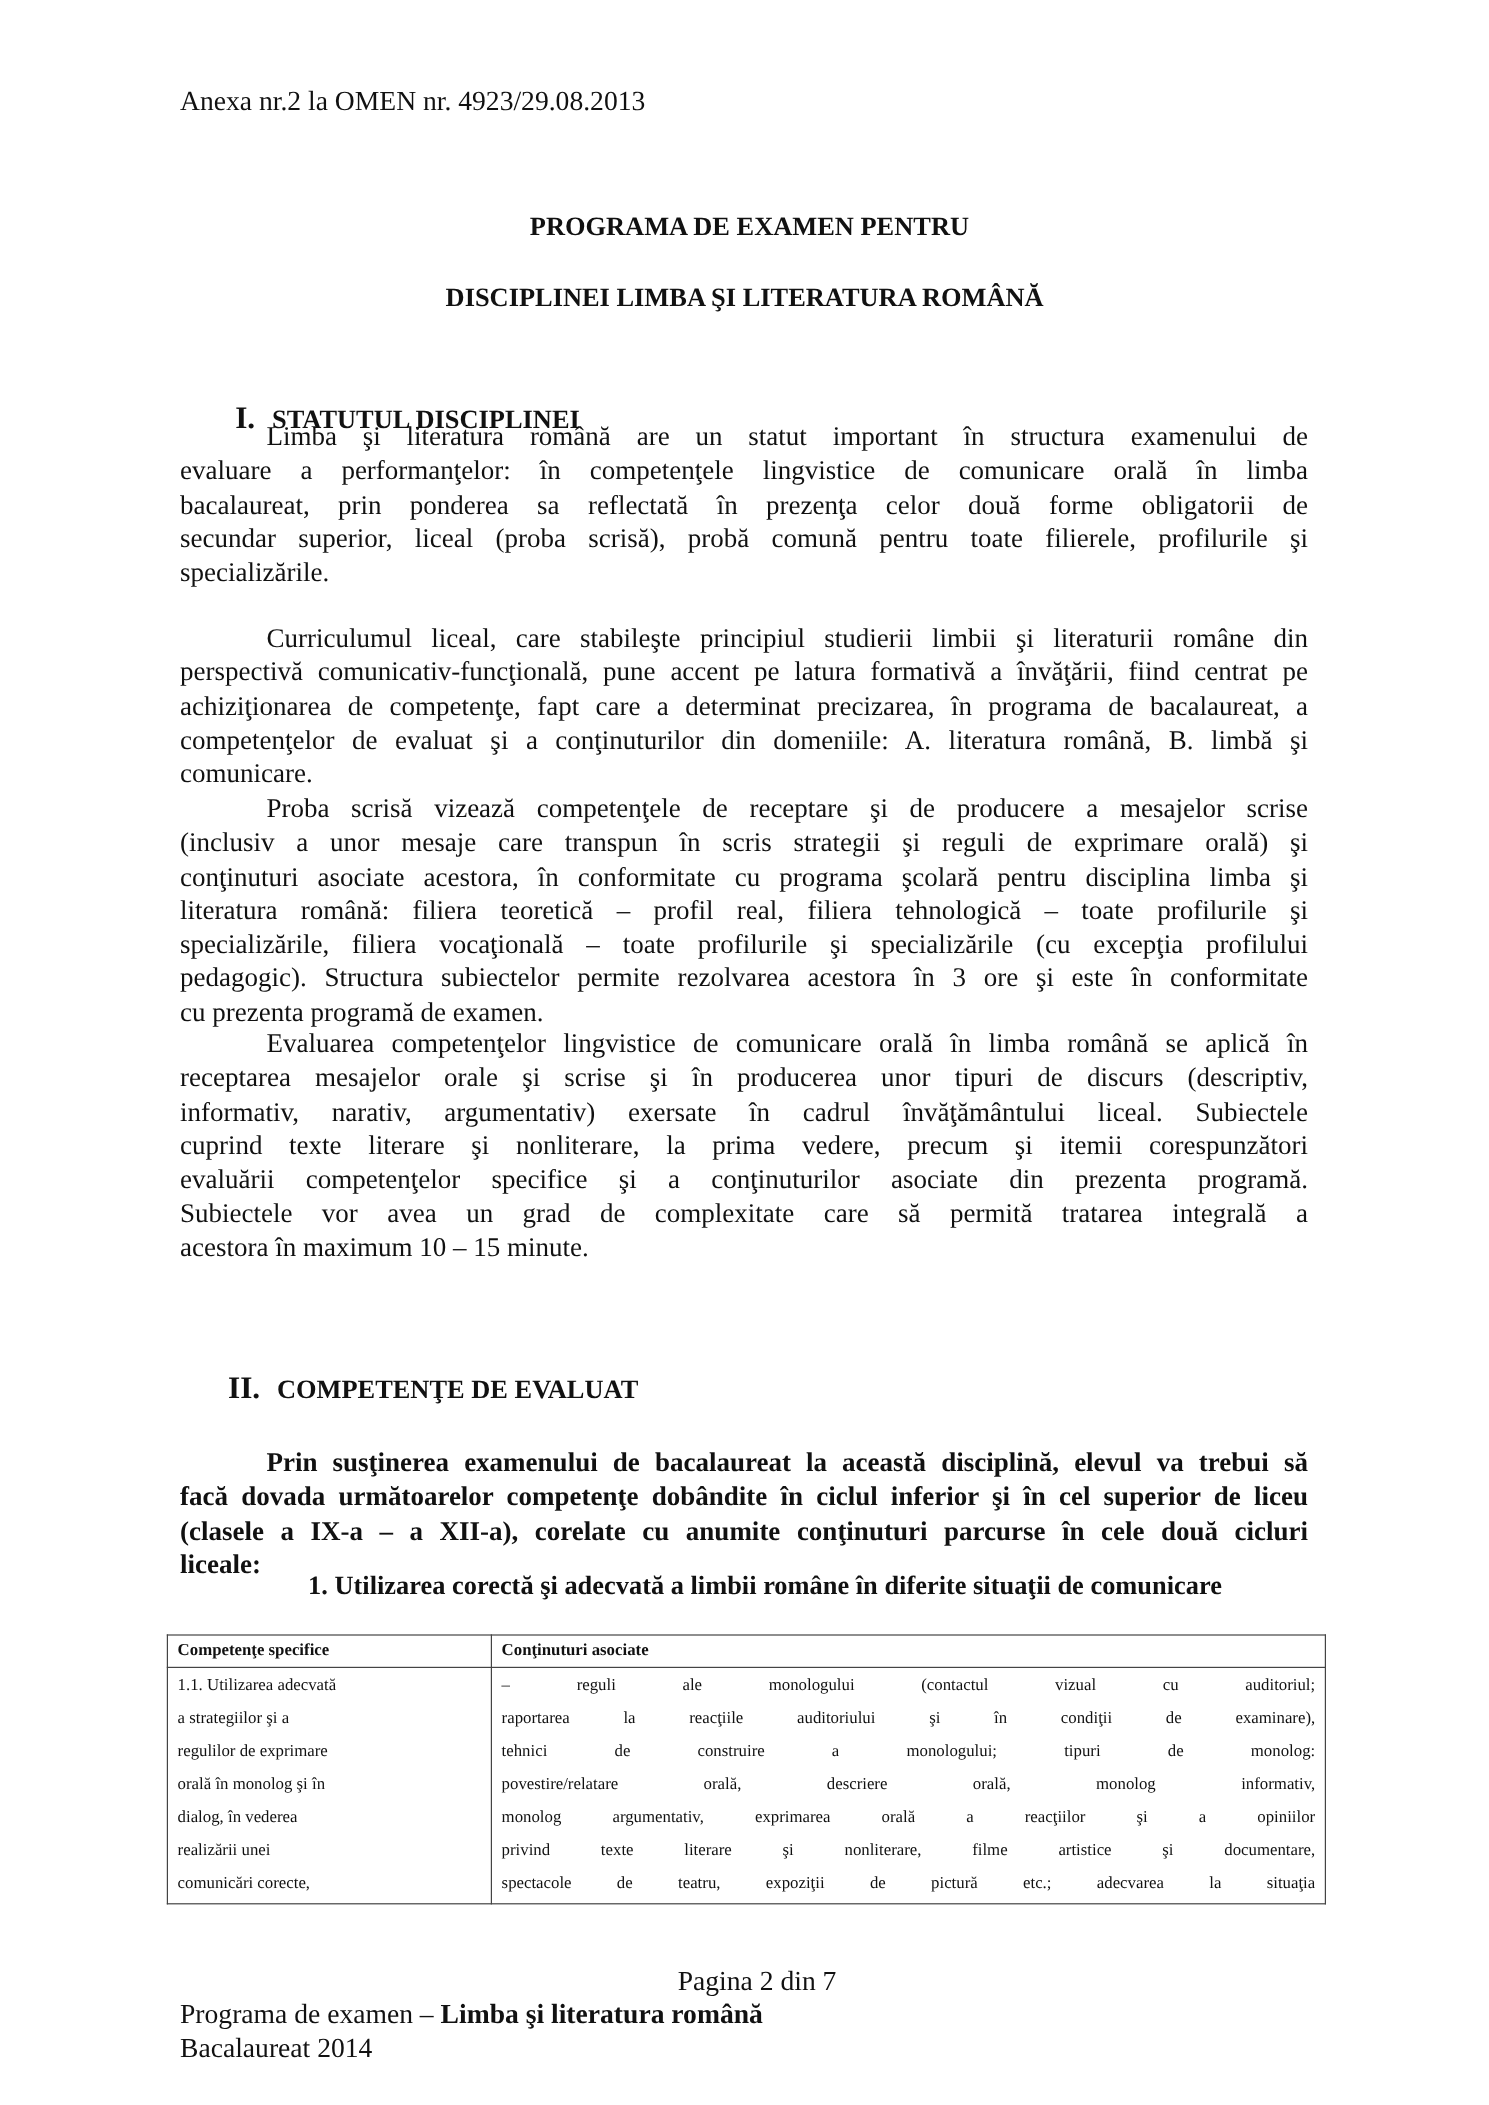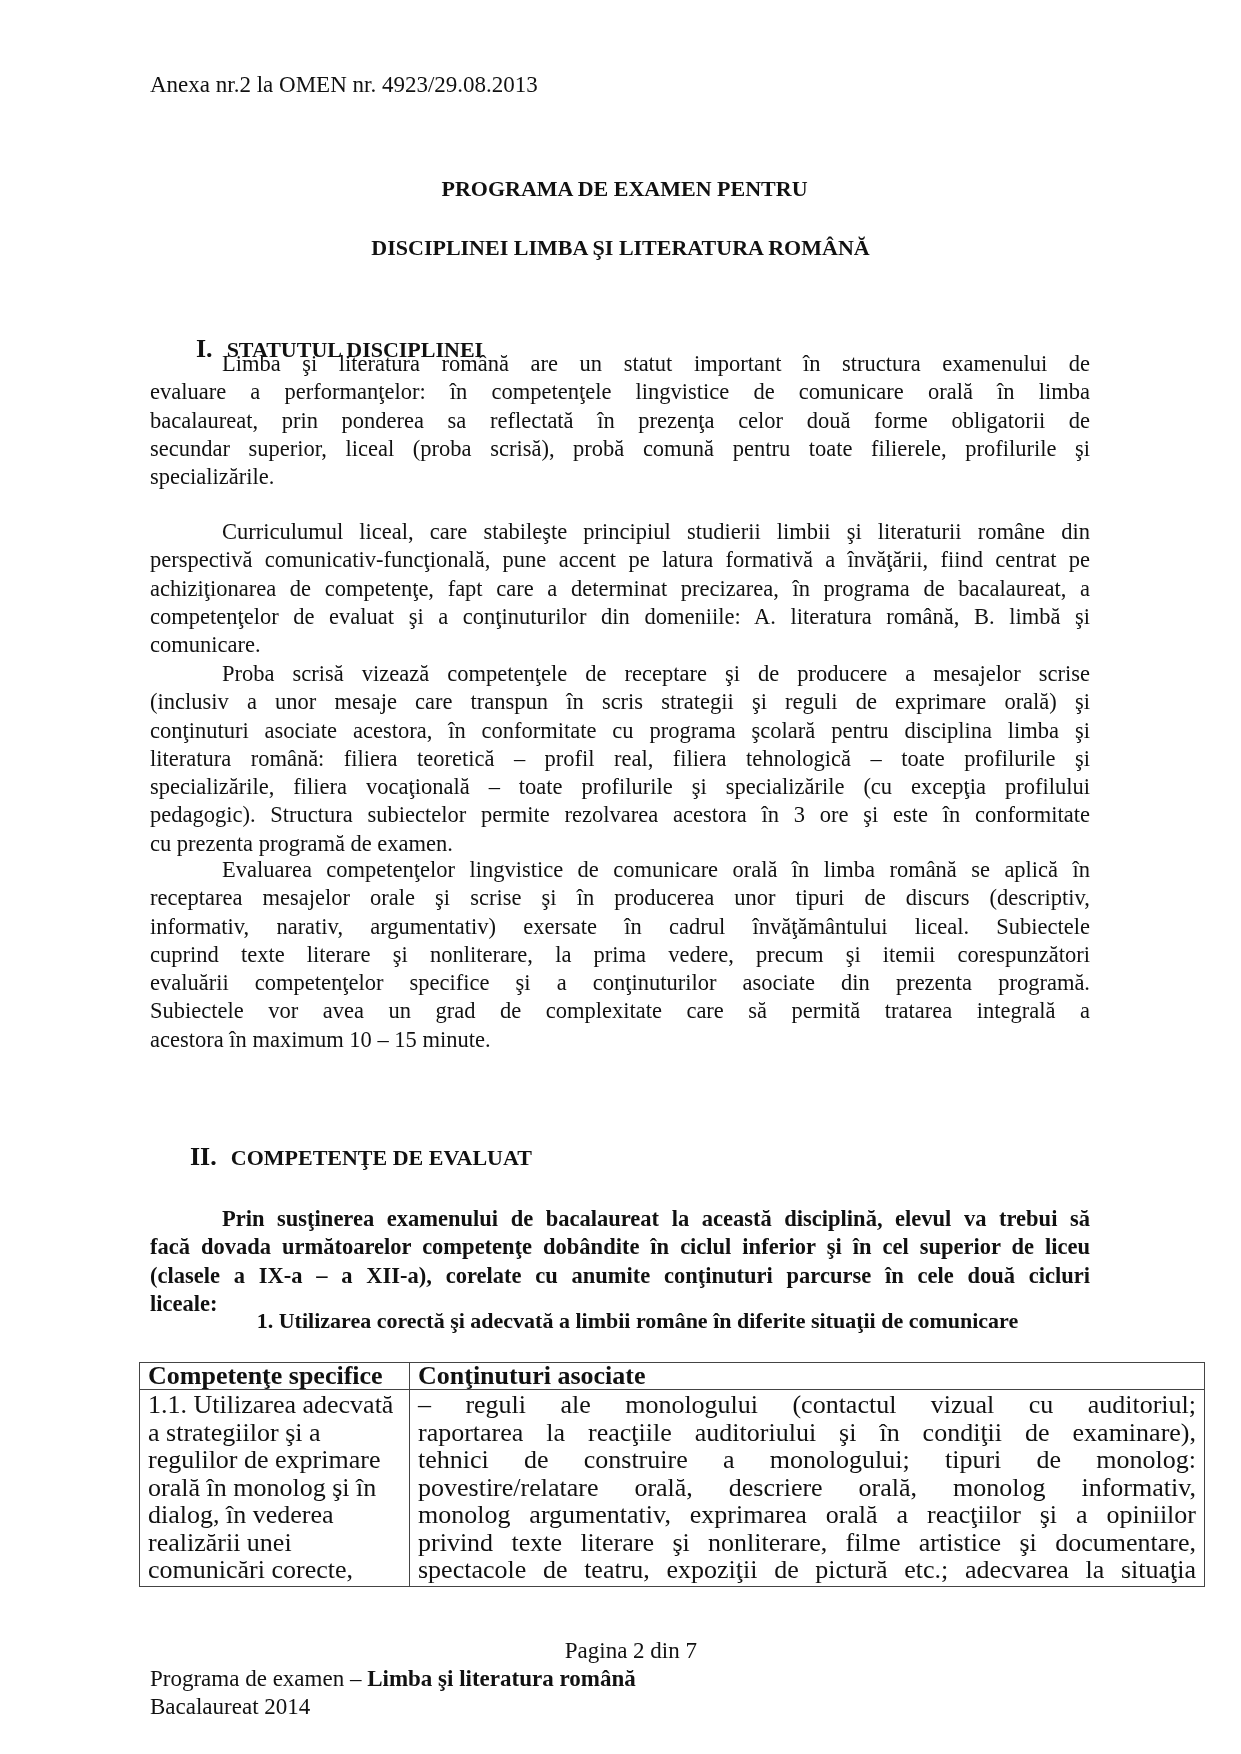--- a/index.html
+++ b/index.html
@@ -20,21 +20,21 @@
   .para { position: absolute; left: 150px; width: 940px; font-size: 22.5px; line-height: 28.3px; }
   .para .ln { display: block; text-align: justify; text-align-last: justify; white-space: nowrap; height: 28.3px; }
   .para .ln.last { text-align-last: left; }
   .para .ln.first { padding-left: 72px; }
   .p1 { top: 350px; }
   .p2 { top: 518px; }
   .p3 { top: 660px; }
   .p4 { top: 856px; }
   .p5 { top: 1205px; font-weight: bold; }
   .subhead { position: absolute; left: 0; width: 1241px; top: 1308px; text-align: center; font-weight: bold; font-size: 22px; padding-left: 34px; box-sizing: border-box; }
-  table.comp { position: absolute; left: 139px; top: 1362px; width: 1066px; border-collapse: collapse; font-size: 26px; }
+  table.comp { position: absolute; left: 139px; top: 1362px; width: 966px; border-collapse: collapse; font-size: 14px; }
   table.comp th, table.comp td { border: 1.5px solid #444; padding: 0 8px; vertical-align: top; }
   table.comp th { font-weight: bold; height: 26px; line-height: 26px; }
   table.comp th.c1 { text-align: left; width: 253px; }
   table.comp th.c2 { text-align: left; }
   table.comp td { line-height: 27.5px; padding-top: 1px; padding-bottom: 2px; }
   table.comp td .ln { display: block; white-space: nowrap; }
   table.comp td.c2 .ln { text-align: justify; text-align-last: justify; }
   .footer { position: absolute; left: 150px; font-size: 23px; }
   .f-page { left: 0; width: 697px; text-align: right; top: 1638px; }
   .f-prog { top: 1666px; }

